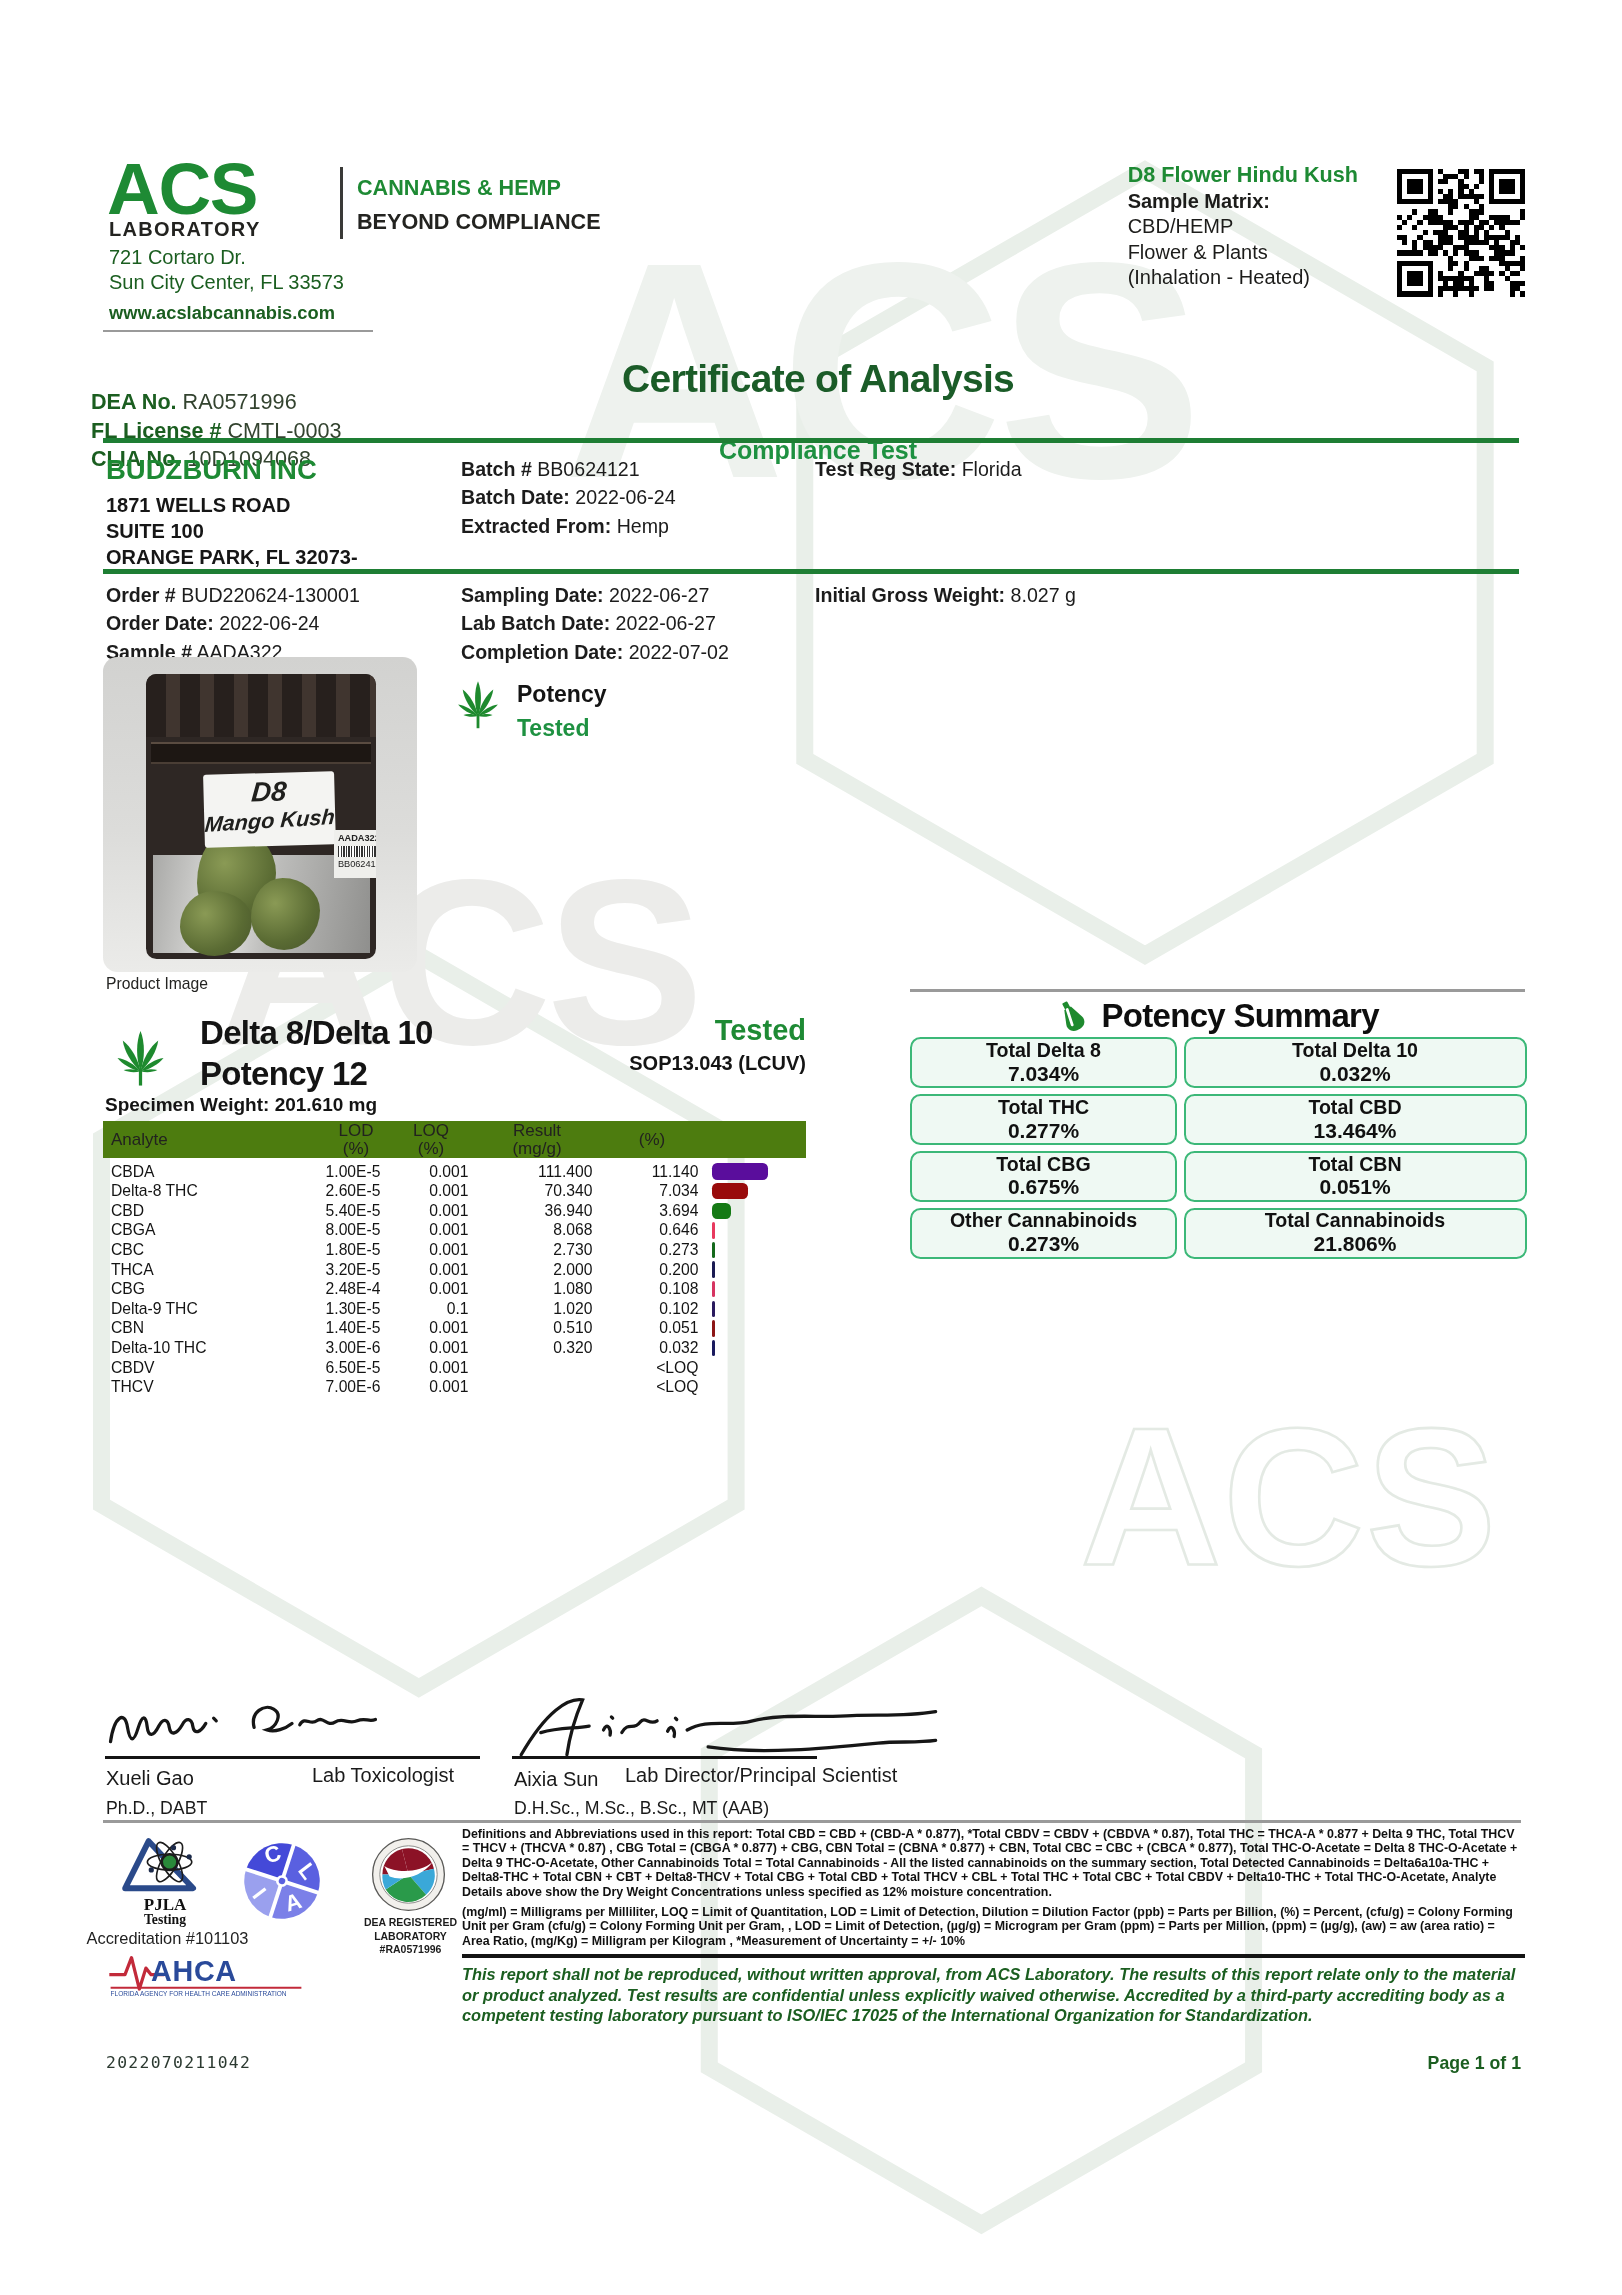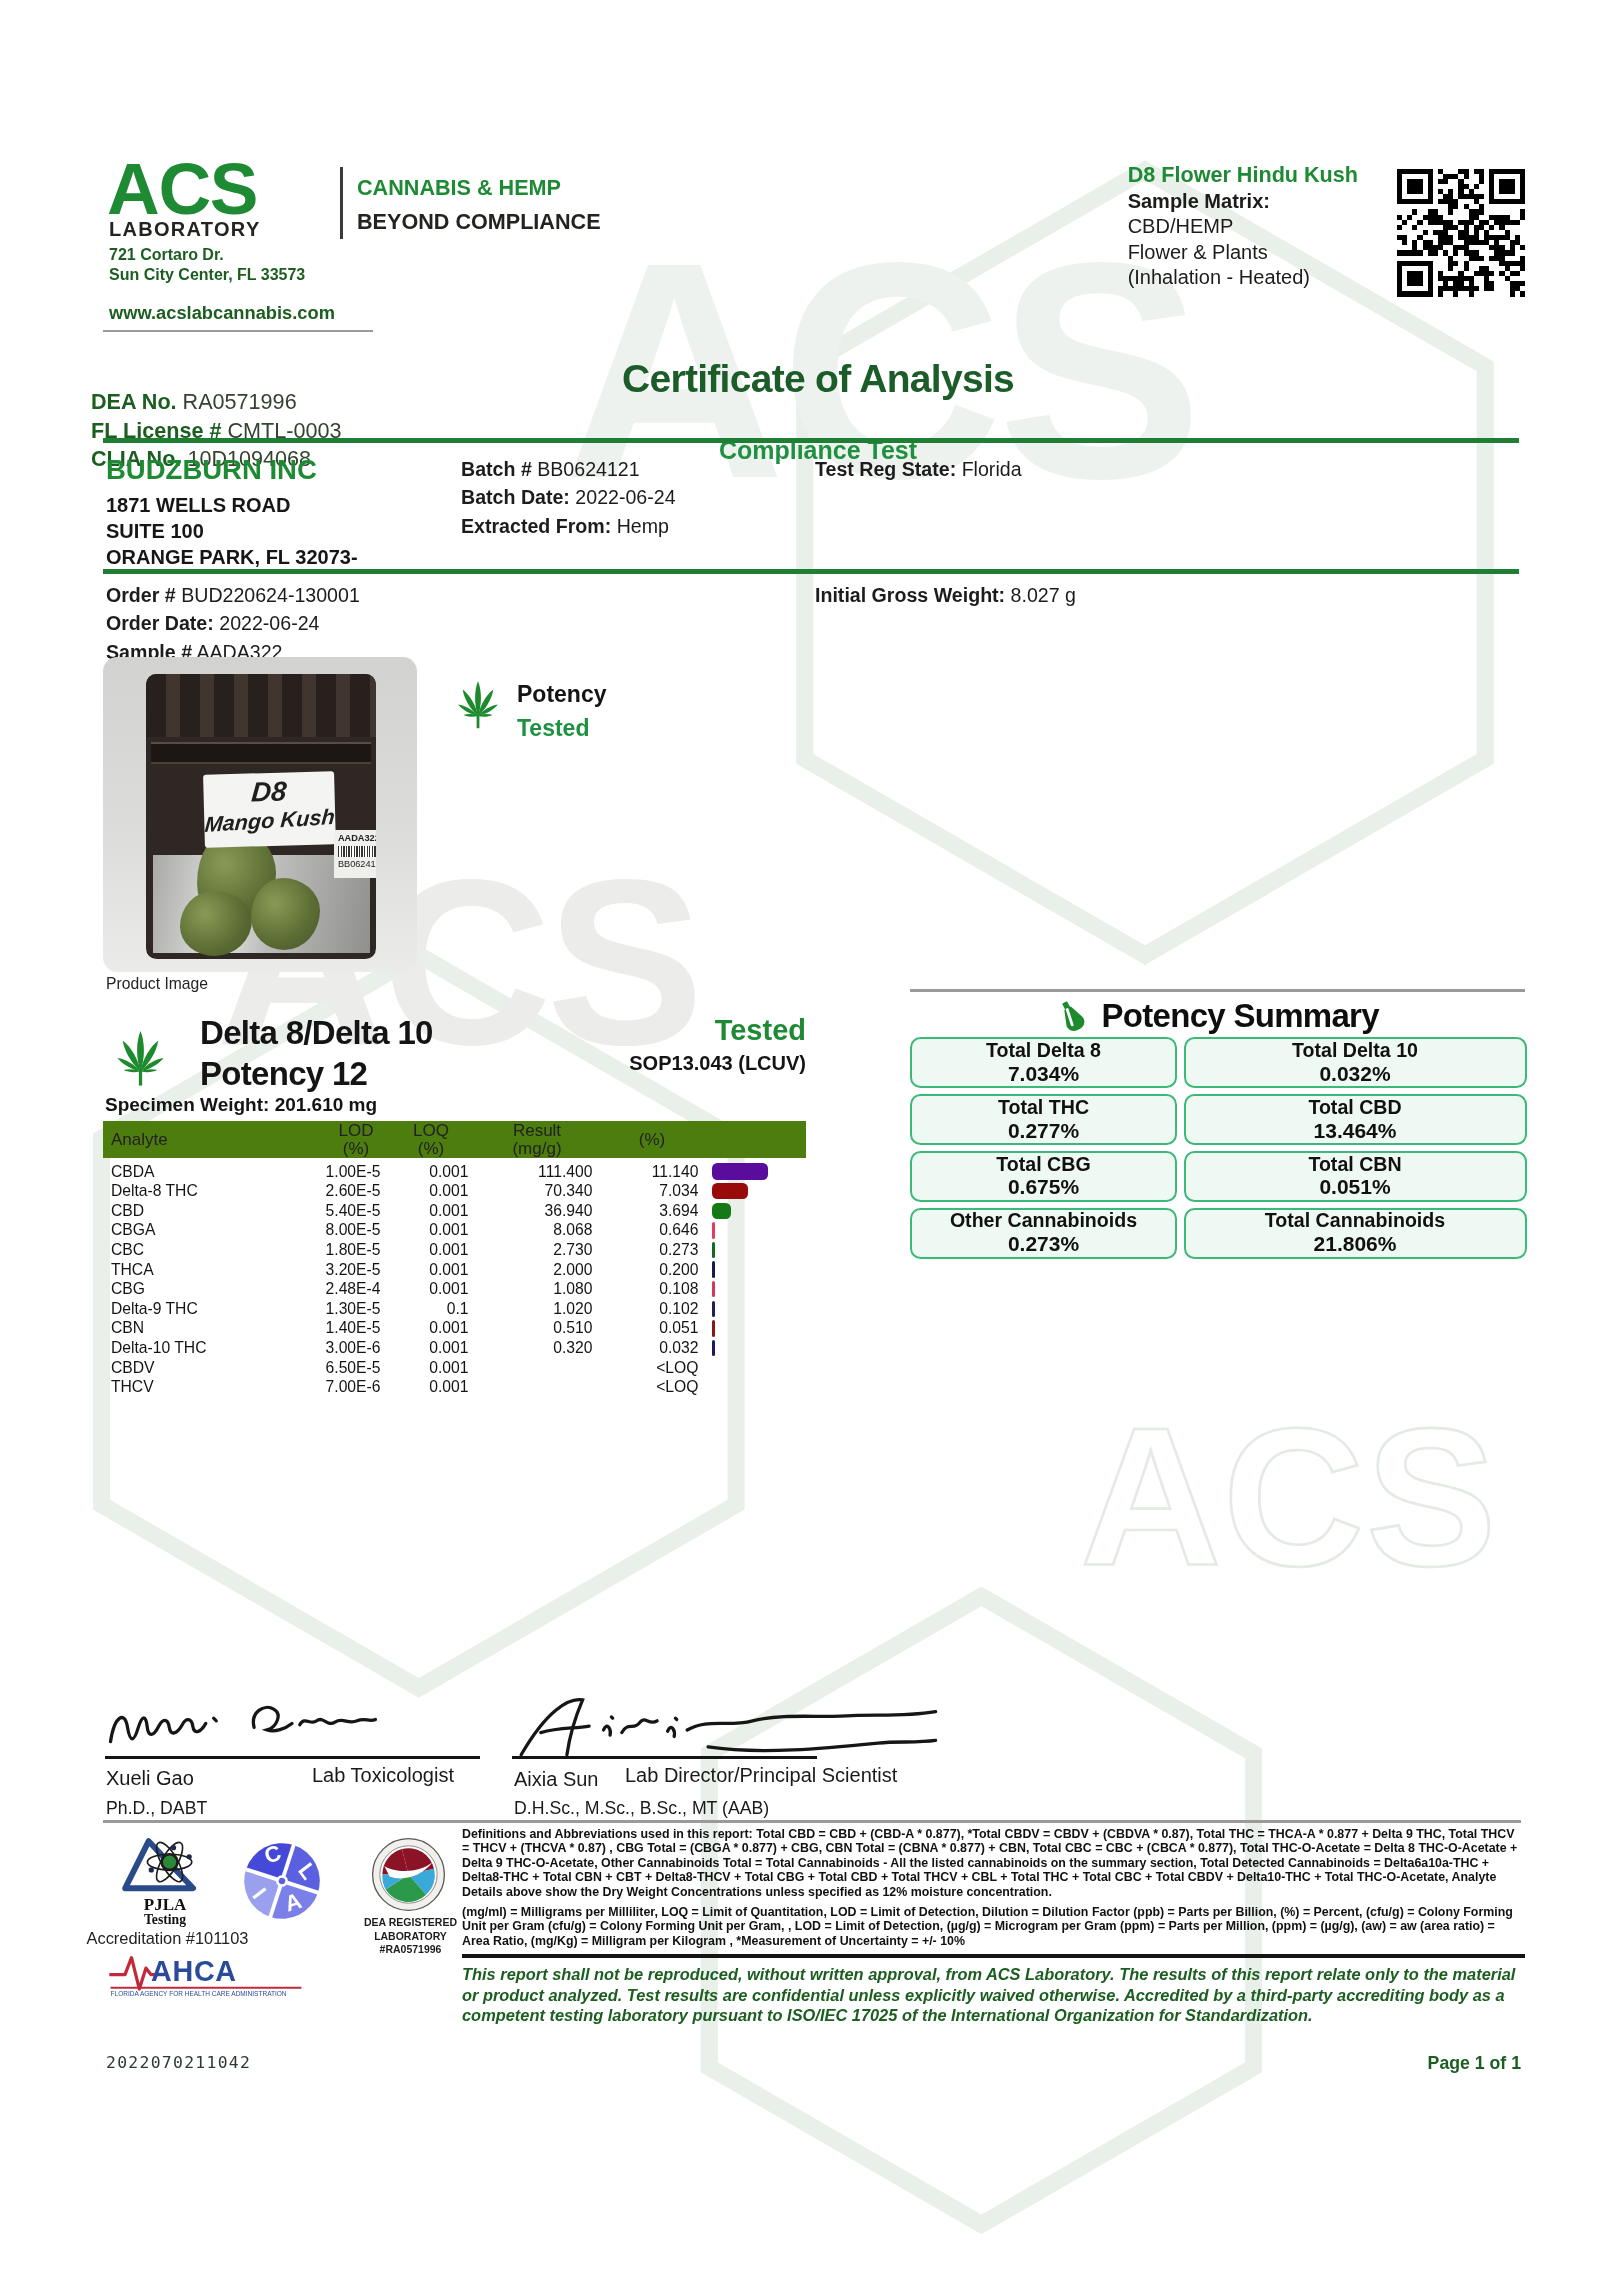--- a/index.html
+++ b/index.html
@@ -9,21 +9,21 @@
   .abs { position:absolute; }
   .b { font-weight:bold; }
   
   .wm-txt { color:#eef2ee; font-weight:bold; letter-spacing:-5.2px; line-height:1; user-select:none; }
   .wm-outline { color:transparent; -webkit-text-stroke:2.6px #e4eae4; font-weight:bold; line-height:1; letter-spacing:1.3px; }
   
   .logo-acs { font-size:73px; font-weight:bold; color:#1e8a34; letter-spacing:-1.3px; line-height:0.86; }
   .logo-lab { font-size:20px; font-weight:bold; color:#232320; letter-spacing:1.3px; }
   .tag1 { font-size:21.6px; font-weight:bold; color:#1e8a34; letter-spacing:0px; }
   .tag2 { font-size:21.6px; font-weight:bold; color:#232320; }
-  .addr { font-size:16px; font-weight:bold; color:#1b5e20; line-height:1.25; }
+  .addr { font-size:20px; font-weight:normal; color:#1b5e20; line-height:1.25; }
   .web  { font-size:18.3px; font-weight:bold; color:#1b5e20; }
   .lic  { font-size:21.6px; line-height:1.32; color:#33432f; }
   .lic .lbl { font-weight:bold; color:#1b5e20; }
   .samp { text-align:left; line-height:1.28; font-size:20px; color:#1c1c1a; }
   .samp .nm { color:#1e8a34; font-weight:bold; font-size:21.6px; }
   .samp .mx { font-weight:bold; }
   .coa-title { font-size:39px; font-weight:bold; color:#1b5c28; letter-spacing:-0.7px; text-align:center; }
   .coa-sub { font-size:25px; font-weight:bold; color:#1e9141; text-align:center; }
   .hline-green { background:#1e7e34; height:4.6px; }
   .hline-gray  { background:#9a9a9a; height:2.6px; }
@@ -393,20 +393,25 @@
     <span class="lbl">Test Reg State:</span> <span>Florida</span>
   </div>
 
   <div class="abs hline-green" style="left:103px;top:569px;width:1416px;"></div>
 
   <div class="abs inf" style="left:106px;top:581px;">
     <div><span class="lbl">Order #</span> <span>BUD220624-130001</span></div>
     <div><span class="lbl">Order Date:</span> <span>2022-06-24</span></div>
     <div><span class="lbl">Sample #</span> <span>AADA322</span></div>
   </div>
+  <div class="abs inf" style="left:461px;top:581px;">
+    <div><span class="lbl">Sampling Date:</span> <span>2022-06-27</span></div>
+    <div><span class="lbl">Lab Batch Date:</span> <span>2022-06-27</span></div>
+    <div><span class="lbl">Completion Date:</span> <span>2022-07-02</span></div>
+  </div>
   <div class="abs inf" style="left:815px;top:581px;">
     <span class="lbl">Initial Gross Weight:</span> <span>8.027 g</span>
   </div>
 
   <div class="abs photo-card">
     <div class="bag">
       <div class="bag-crinkle"></div>
       <div class="bag-zip"></div>
       <div class="bag-window">
         <div class="bud" style="left:44px;top:-26px;width:79px;height:98px;"></div>

